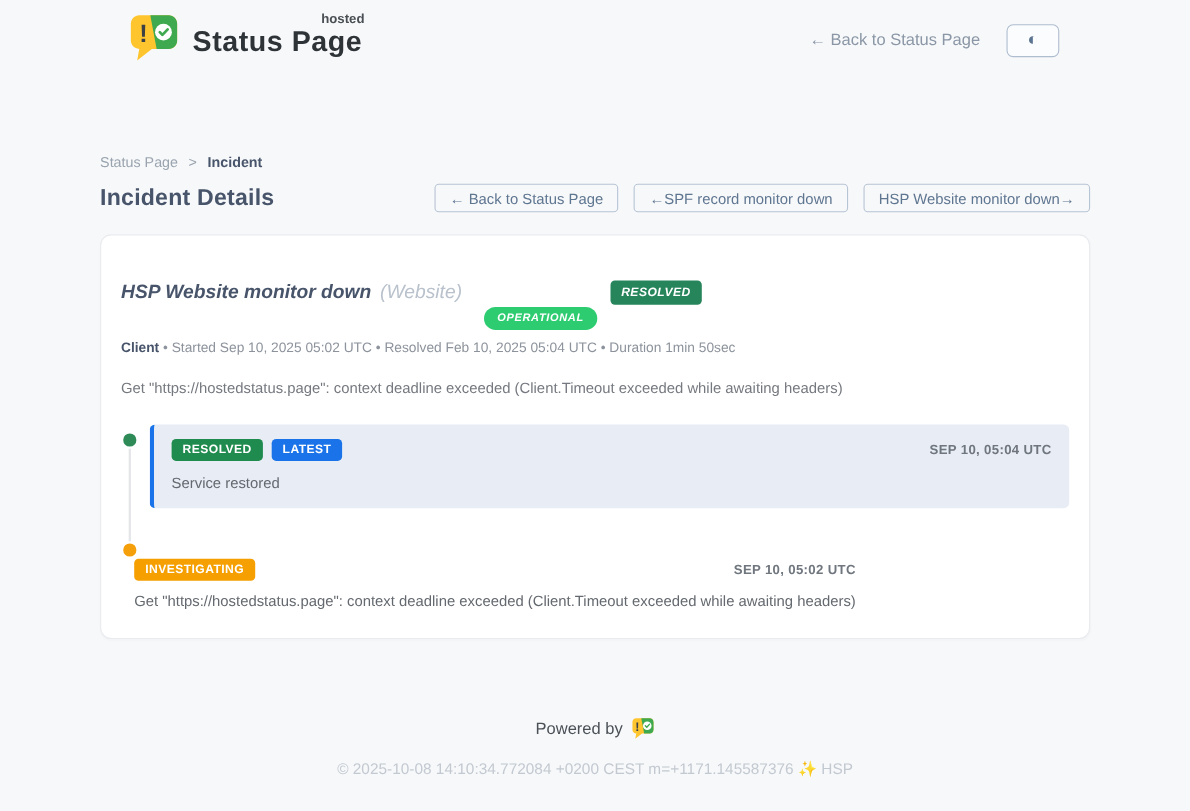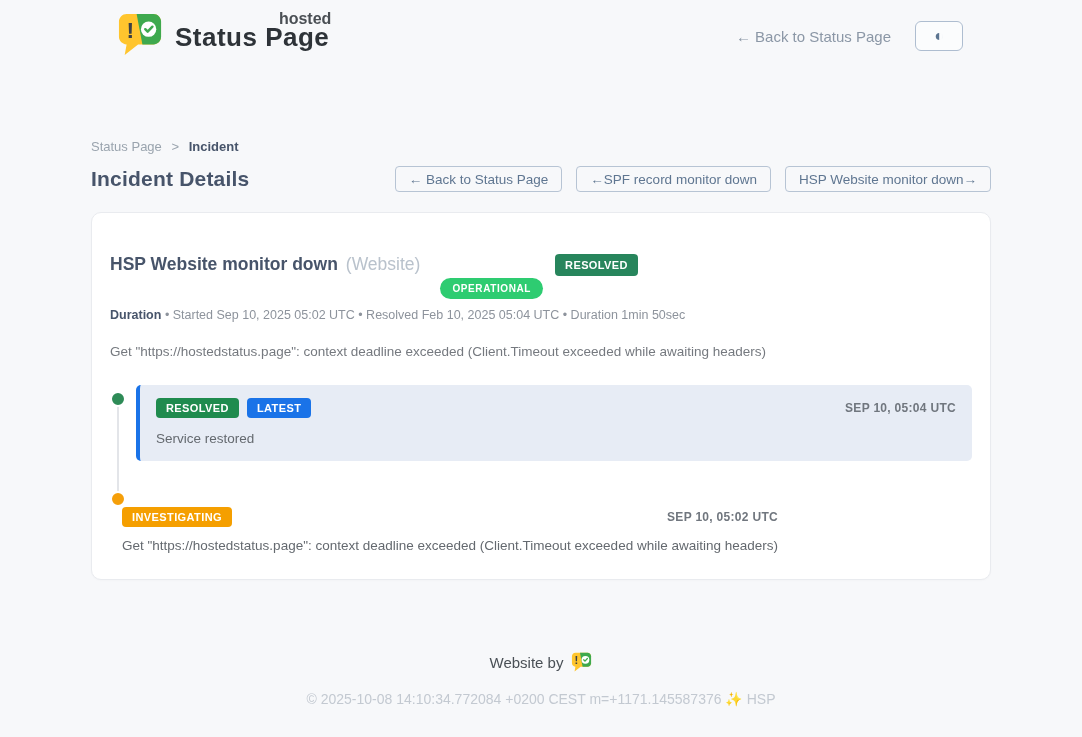--- a/index.html
+++ b/index.html
@@ -12,21 +12,21 @@
     overflow:hidden;
   }
   .container { width:900px; margin:0 auto; }
 
   
   .site-header { padding-top:12px; }
   .site-header .container { display:flex; align-items:center; justify-content:space-between; }
   .logo-link { display:flex; align-items:flex-start; gap:12px; text-decoration:none; margin-left:26px; }
   .logo-text-wrap { position:relative; padding-top:10px; }
   .logo-text { font-size:26px; font-weight:bold; color:#2e3338; letter-spacing:0.5px; }
-  .logo-hosted { position:absolute; top:-2px; right:-2px; font-size:16px; font-weight:bold; color:#4a4f54;margin-left:42px; }
+  .logo-hosted { position:absolute; top:-2px; right:-2px; font-size:12px; font-weight:bold; color:#4a4f54;margin-left:42px; }
   .header-right { display:flex; align-items:center; gap:24px; margin-right:28px; }
   .header-back-link { font-size:15px; color:#8b97a6; text-decoration:none; cursor:pointer; }
   .theme-toggle {
     border:1px solid #aebdd0; background:#fbfcfd; border-radius:6px;
     width:48px; height:30px; font-size:16px; color:#5b7490;
     display:flex; align-items:center; justify-content:center; cursor:pointer;
   }
 
   
   .logo-icon-lg { width:46px; height:44px; }
@@ -46,21 +46,21 @@
     color:#5f7691; font-size:13.5px; padding:4px 13px; height:26px;
     font-family:"Liberation Sans", sans-serif; cursor:pointer; white-space:nowrap;
   }
 
   
   .incident-card {
     margin-top:20px; background:#ffffff; border:1px solid #e9ebef;
     border-radius:10px; padding:17px 18px 26px 18px;
     box-shadow:0 1px 2px rgba(0,0,0,0.02);
   }
-  .incident-title-row { display:flex; align-items:center; gap:8px; }
+  .incident-title-row { display:flex; align-items:center; gap:8px;font-style:italic; }
   .incident-title { font-size:17.5px; font-weight:bold; color:#47546a; }
   .incident-component { font-size:17.5px; font-weight:normal; color:#b9c2cc; margin-right:12px; }
   .badge-operational {
     background:#2ecc71; color:#fff; font-size:10px; font-weight:bold;
     letter-spacing:0.6px; padding:5px 12px; border-radius:999px;margin-top:48px;
   }
   .badge-resolved-head {
     background:#27855c; color:#fff; font-size:11px; font-weight:bold;
     letter-spacing:0.4px; padding:5px 10px; border-radius:4px; margin-left:4px;
   }
@@ -155,21 +155,21 @@
   <section class="incident-card">
 
     <div class="incident-title-row">
       <span class="incident-title">HSP Website monitor down</span>
       <span class="incident-component">(Website)</span>
       <span class="badge-operational">OPERATIONAL</span>
       <span class="badge-resolved-head">RESOLVED</span>
     </div>
 
     <div class="incident-meta">
-      <span class="meta-component">Duration</span>
+      <span class="meta-component">Client</span>
       <span>• Started Sep 10, 2025 05:02 UTC • Resolved Feb 10, 2025 05:04 UTC • Duration 1min 50sec</span>
     </div>
 
     <p class="incident-desc">Get "https://hostedstatus.page": context deadline exceeded (Client.Timeout exceeded while awaiting headers)</p>
 
     <div class="timeline">
       <div class="timeline-line"></div>
 
       <div class="timeline-entry">
         <div class="timeline-dot dot-green"></div>
@@ -197,21 +197,21 @@
           <div class="entry-message">Get "https://hostedstatus.page": context deadline exceeded (Client.Timeout exceeded while awaiting headers)</div>
         </div>
       </div>
 
     </div>
   </section>
 </main>
 
 <footer class="site-footer">
   <div class="powered-row">
-    <span>Website by</span>
+    <span>Powered by</span>
     <span>
       <svg class="logo-icon-sm" viewBox="0 0 48 46">
         <path d="M10 2 H38 C42.4 2 46 5.6 46 10 V26 C46 30.4 42.4 34 38 34 H22 L8 45 L10 34 C5.2 33.6 2 30.2 2 26 V10 C2 5.6 5.6 2 10 2 Z" fill="#FFC52E"></path>
         <path d="M20.5 2 H38 C42.4 2 46 5.6 46 10 V26 C46 30.4 42.4 34 38 34 H26.5 Z" fill="#3EA94E"></path>
         <text x="8" y="28" font-size="26" font-weight="bold" fill="#3b4045" font-family="Liberation Sans, sans-serif">!</text>
         <circle cx="33" cy="18" r="9" fill="#ffffff"></circle>
         <path d="M29 18 L32 21 L37.5 15" stroke="#3EA94E" stroke-width="3" fill="none" stroke-linecap="round" stroke-linejoin="round"></path>
       </svg>
     </span>
   </div>

